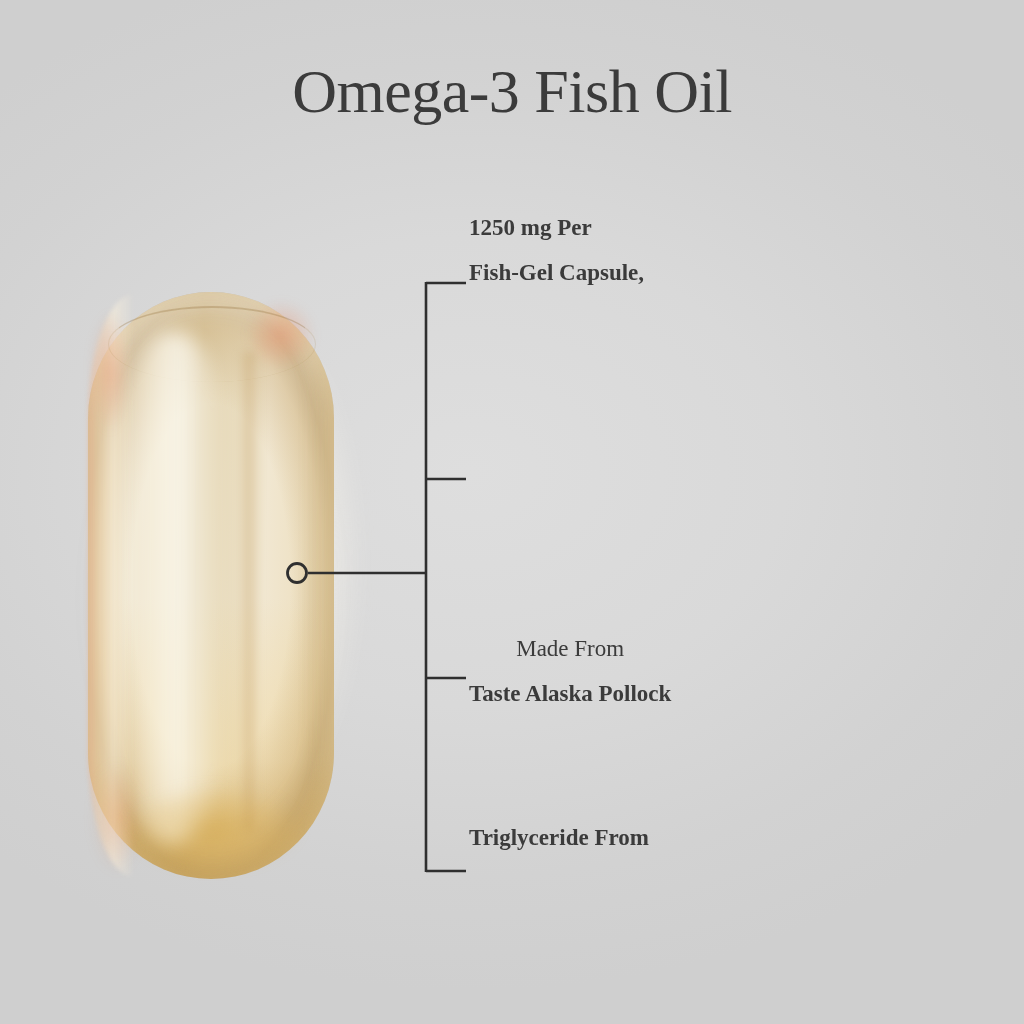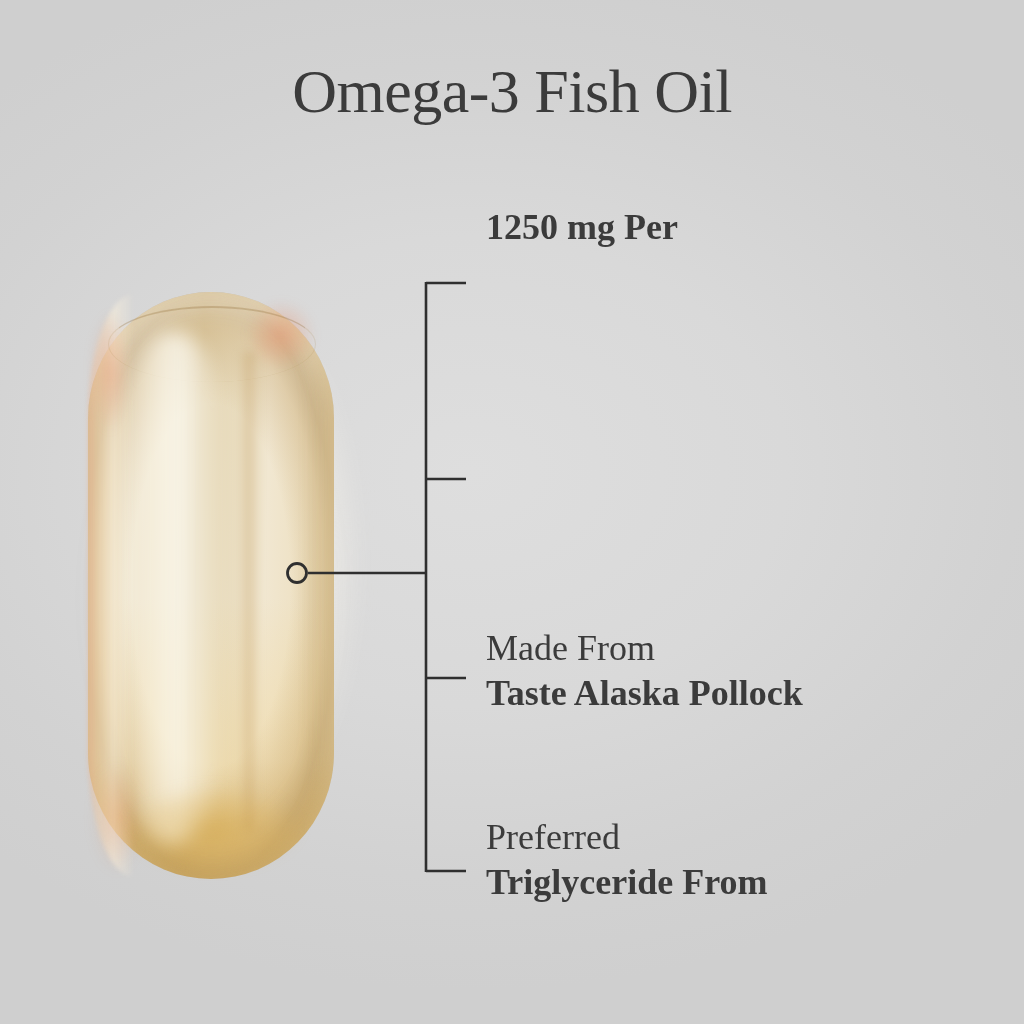--- a/index.html
+++ b/index.html
@@ -185,31 +185,31 @@
       rgba(226,190,110,0.00) 82%);
     filter: blur(7px);
   }
 
   
   .bracket { position: absolute; left: 0; top: 0; width: 1024px; height: 1024px; pointer-events: none; }
 
   
   .feature {
     position: absolute;
-    left: 486px;
+    left: 469px;
     color: #3b3b3b;
-    font-size: 36px;
+    font-size: 23px;
     line-height: 45px;
     white-space: nowrap;
   }
   .feature .b { font-weight: 700; }
   .feature .r { font-weight: 400; }
   .f1 { top: 205px; }
   .f2 { top: 437px; }
-  .f3 { top: 626px; }
+  .f3 { top: 626px; text-align: center; }
   .f4 { top: 815px; }
 </style>
 </head>
 <body>
 
 <div id="page">
 
   <div class="title">Omega-3 Fish Oil</div>
 
   <div class="capsule-wrap">
@@ -235,26 +235,26 @@
     <line x1="426" y1="479" x2="466" y2="479" stroke="#2f2f2f" stroke-width="2.6"></line>
     <line x1="426" y1="678" x2="466" y2="678" stroke="#2f2f2f" stroke-width="2.6"></line>
     <line x1="426" y1="871" x2="466" y2="871" stroke="#2f2f2f" stroke-width="2.6"></line>
 
     <line x1="308" y1="573" x2="426" y2="573" stroke="#2f2f2f" stroke-width="2.6"></line>
     <circle cx="297" cy="573" r="9.5" fill="none" stroke="#2f2f2f" stroke-width="2.8"></circle>
   </svg>
 
   <div class="feature f1">
     <div><span class="b">1250 mg Per</span></div>
+    <div><span class="b">Fish-Gel Capsule,</span></div>
   </div>
 
 
   <div class="feature f3">
     <div><span class="r">Made From</span></div>
     <div><span class="b">Taste Alaska Pollock</span></div>
   </div>
 
   <div class="feature f4">
-    <div><span class="r">Preferred</span></div>
     <div><span class="b">Triglyceride From</span></div>
   </div>
 
 </div>
 
 </body></html>

